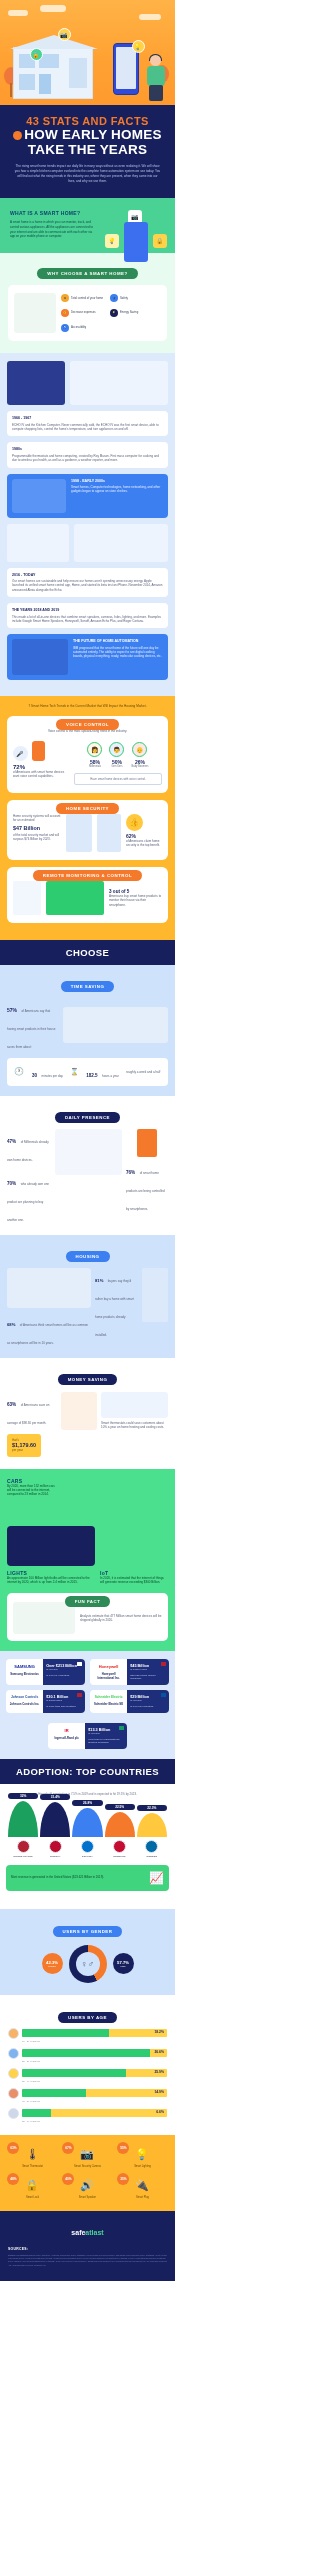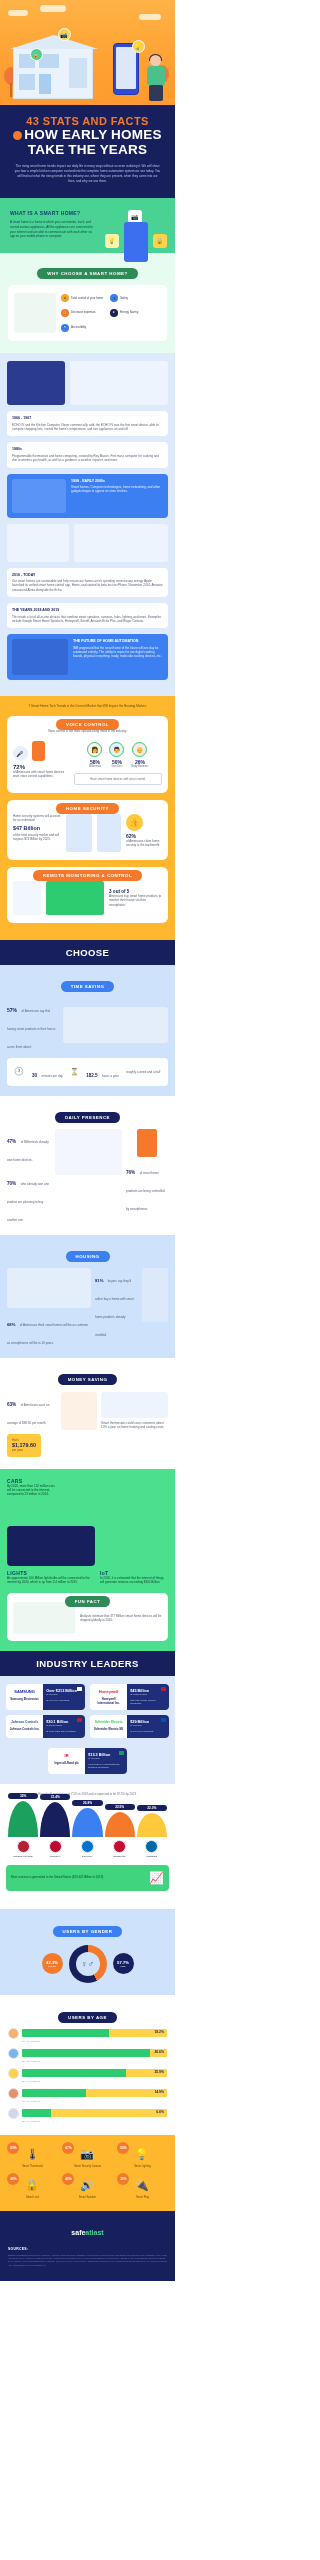--- a/index.html
+++ b/index.html
@@ -486,21 +486,20 @@
     </div>
     <div class="card" style="margin-top:9px;padding:9px 6px 7px;position:relative;">
       <div class="trend-pill-wrap"><span class="pill green">FUN FACT</span></div>
       <div style="display:flex;gap:5px;align-items:center;">
         <div style="width:62px;height:32px;background:#eef7f1;border-radius:3px;"></div>
         <div class="tiny" style="flex:1">Analysts estimate that 477 Million smart home devices will be shipped globally in 2020.</div>
       </div>
     </div>
   </div>
 
-  <div class="band-title">INDUSTRY LEADERS</div>
   <div class="sec-leaders">
     <div class="leader-grid">
       <div class="leader">
         <div class="l">
             <div class="logo-txt" style="color:#1428a0">SAMSUNG</div>
           <div class="nm">Samsung Electronics</div>
           </div>
         <div class="r">
             <span class="flag" style="background:#fff"></span>
           <div class="v">Over $213 Billion</div>
@@ -552,20 +551,21 @@
         <div class="r">
             <span class="flag" style="background:#169b62"></span>
           <div class="v">$13.3 Billion</div>
           <div class="d">in revenue</div>
           <div class="d" style="margin-top:2px">More than 99 manufacturing facilities worldwide</div>
           </div>
       </div>
     </div>
   </div>
 
+  <div class="band-title">ADOPTION: TOP COUNTRIES</div>
   <div class="sec-adopt">
     <div class="lead">Household penetration is 7.5% in 2019 and is expected to hit 19.5% by 2023.</div>
     <div class="hills">
       <div class="hill-col">
         <div class="hill-val">32%</div>
         <div class="hill" style="width:100%;height:36px;background:#1ba05e;"></div>
         <div class="flag-circ" style="background:#b22234"></div>
         <div class="ctry">UNITED STATES</div>
       </div>
       <div class="hill-col">

